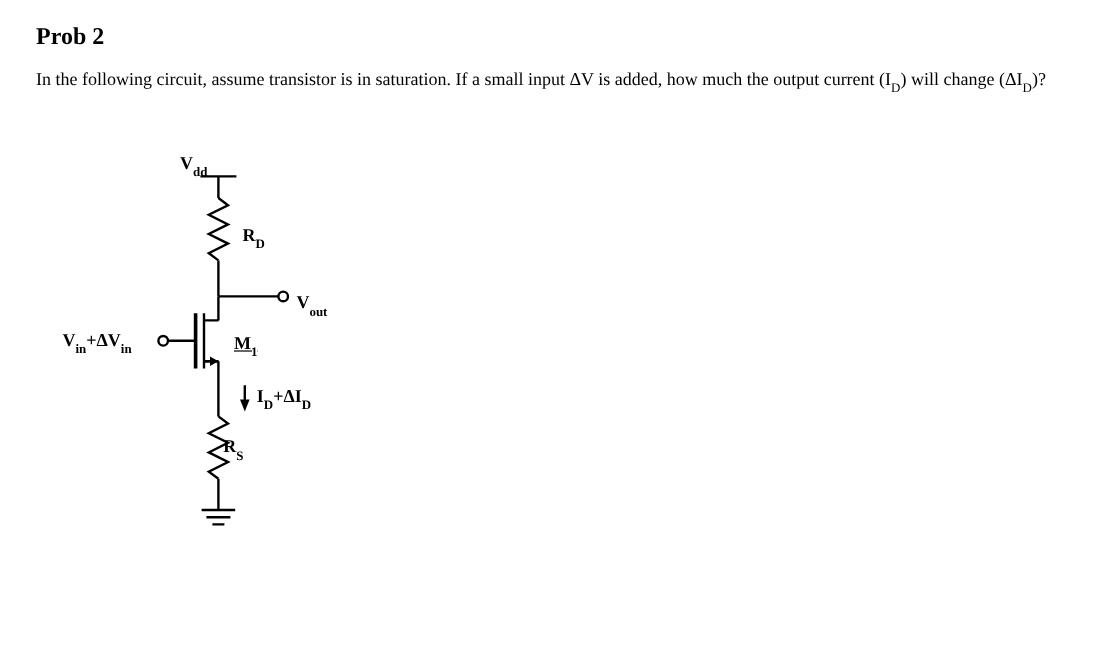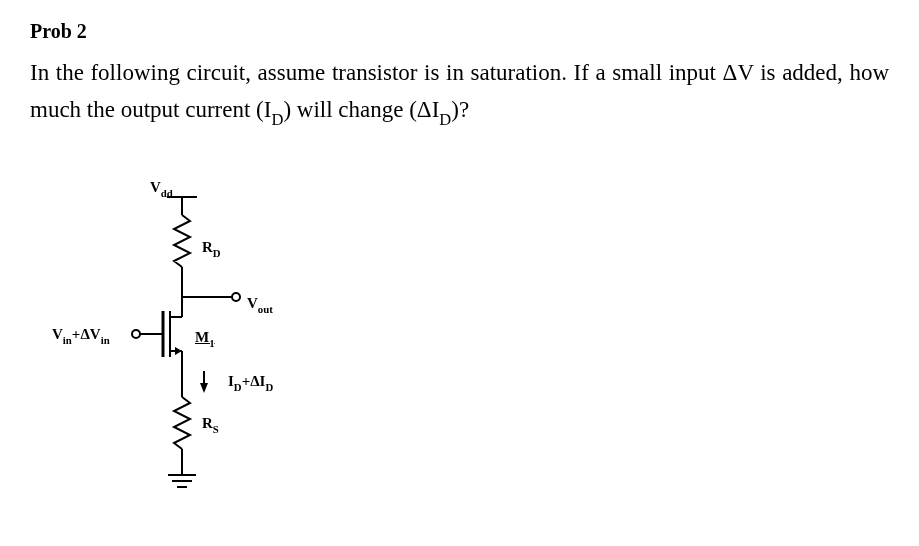--- a/index.html
+++ b/index.html
@@ -11,21 +11,21 @@
       box-sizing: border-box;
       color: #000;
       background: #fff;
     }
     .heading {
       font-weight: bold;
       font-size: 20px;
       margin-bottom: 12px;
     }
     .prompt {
-      font-size: 23px;
+      font-size: 15px;
       line-height: 1.6;
       text-align: justify;
       margin-bottom: 40px;
     }
     .sub {
       font-size: 0.72em;
       vertical-align: sub;
       position: relative;
       top: 0.15em;
     }
@@ -122,20 +122,20 @@
   </div>
 
   <div class="lbl" style="left:20px; top:147px;">
     <span>V</span><span class="sub2">in</span><span>+</span><span>ΔV</span><span class="sub2">in</span>
   </div>
 
   <div class="lbl" style="left:163px; top:150px;text-decoration:underline;">
     <span>M</span><span class="sub2">1</span>
   </div>
 
-  <div class="lbl" style="left:196px; top:194px;">
+  <div class="lbl" style="left:182px; top:194px;">
     <span>I</span><span class="sub2">D</span><span>+</span><span>ΔI</span><span class="sub2">D</span>
   </div>
 
-  <div class="lbl" style="left:170px; top:236px;">
+  <div class="lbl" style="left:154px; top:236px;">
     <span>R</span><span class="sub2">S</span>
   </div>
 </div>
 
 </body></html>

